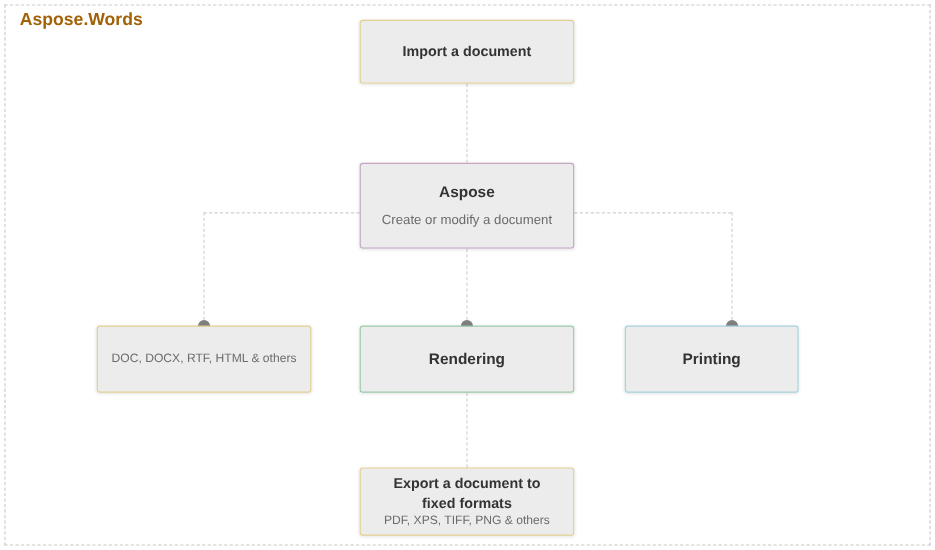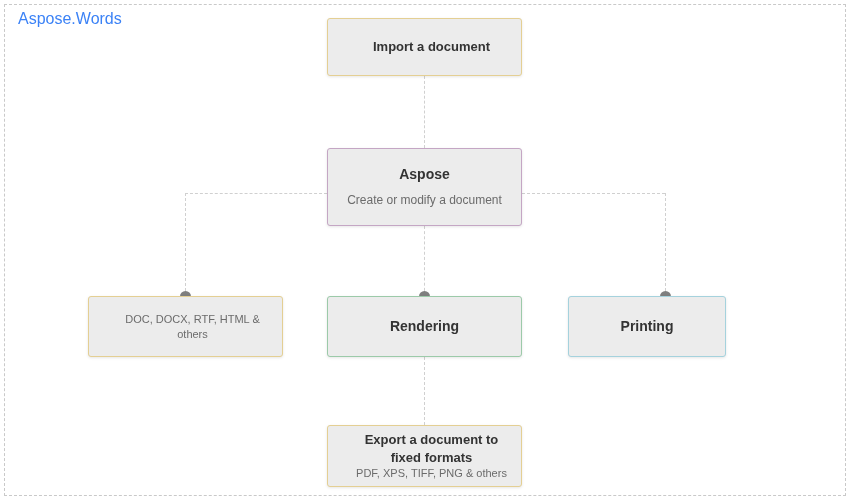--- a/index.html
+++ b/index.html
@@ -26,38 +26,38 @@
   .frame{
     position:absolute;
     left:4px;top:4px;right:4px;bottom:4px;
     border:1px dashed var(--border-outer);
     pointer-events:none;
   }
   .page-title{
     position:absolute;
     left:18px;top:10px;
     font-size:16px;
-    font-weight:normal;
-    color:#3b82f6;
+    font-weight:bold;
+    color:#a16207;
   }
   .node{
     position:absolute;
     background:var(--node-bg);
     border:1px solid #cccccc;
     border-radius:3px;
     box-shadow:0 1px 3px rgba(0,0,0,0.10);
     display:flex;
     flex-direction:column;
     align-items:center;
     justify-content:center;
     box-sizing:border-box;
     padding:6px 10px;
     text-align:center;
   }
-  .node.yellow{border-color:var(--yellow);padding-left:24px;}
+  .node.yellow{border-color:var(--yellow);}
   .node.purple{border-color:var(--purple);}
   .node.green{border-color:var(--green);text-align:center;}
   .node.blue{border-color:var(--blue);}
   .node-title{
     font-size:13px;
     font-weight:bold;
     color:var(--title-text);
     white-space:pre-line;
     line-height:1.35;
   }

